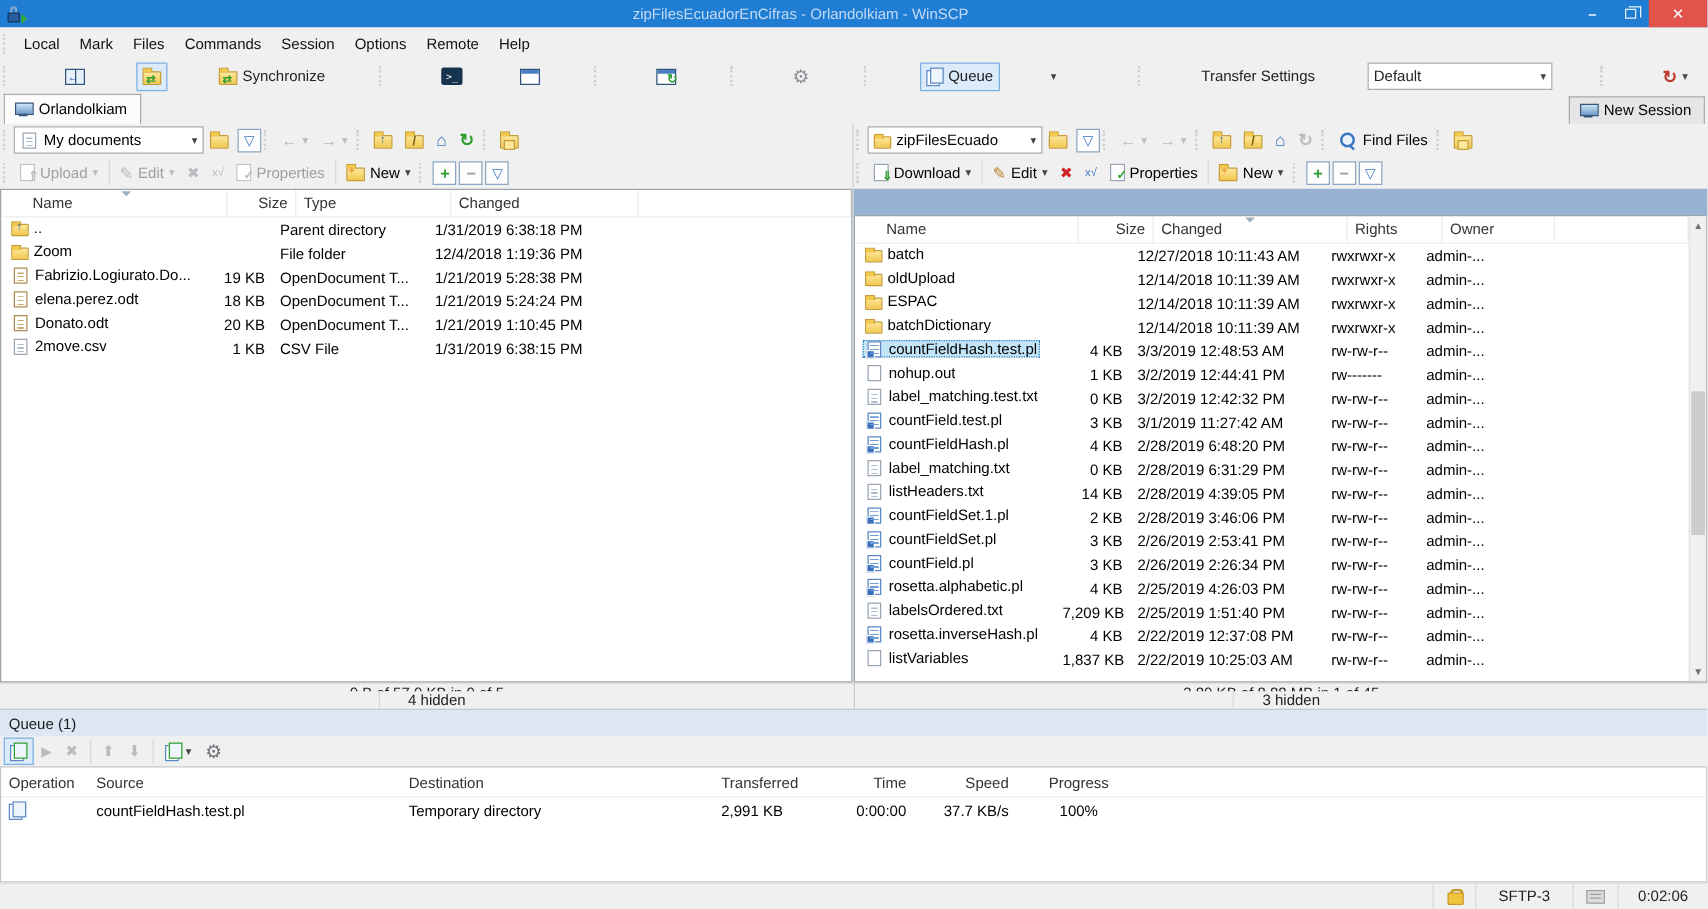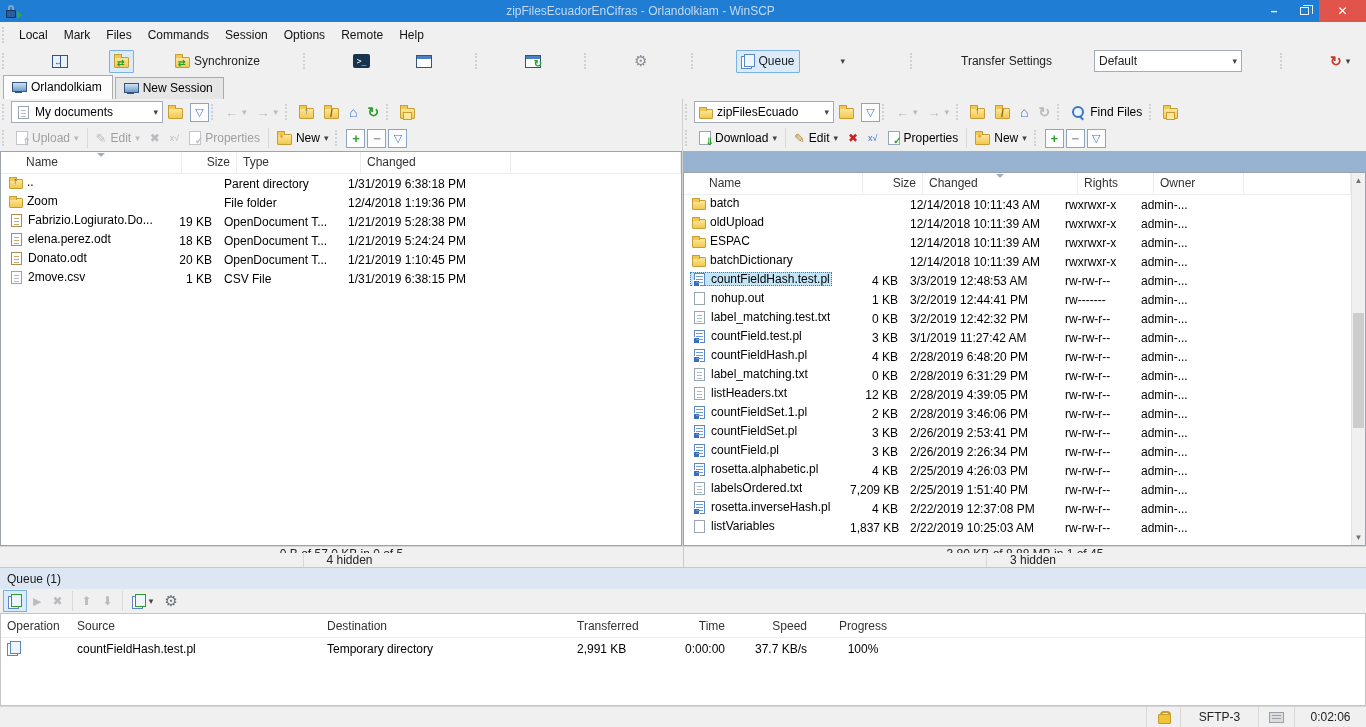--- a/index.html
+++ b/index.html
@@ -92,21 +92,21 @@
   .g-up::after { content:"⬆"; font-size:12px; color:#b8bcc0; }
   .g-dn::after { content:"⬇"; font-size:12px; color:#b8bcc0; }
   .g-lock { width:13px; height:15px; }
   .g-lock::before { content:""; position:absolute; top:1px; left:3px; width:7px; height:6px; border:2px solid #c79a28; border-bottom:none; border-radius:4px 4px 0 0; }
   .g-lock::after { content:""; position:absolute; bottom:1px; left:1px; width:11px; height:8px; background:#f0c33c; border:1px solid #c79a28; border-radius:1px; }
   .g-srv { width:15px; height:11px; border:1px solid #9aa0a6; background:#dcdcdc; }
   .g-srv::after { content:""; position:absolute; left:2px; top:2px; right:2px; height:1px; background:#9aa0a6; box-shadow:0 3px 0 #9aa0a6; }
   .dis-txt { color:#9f9f9f; }
 
   
-  .tabbar { height:24px; display:flex; align-items:flex-end; padding-left:3px; flex:none; background:#f0f0f0; }
+  .tabbar { height:24px; display:flex; align-items:flex-end; padding-left:3px; flex:none; background:#f0f0f0;justify-content:space-between; }
   .tab { display:flex; align-items:center; gap:5px; font-size:12px; padding:3px 10px 4px 8px; border:1px solid #ababab; border-bottom:none; background:#e6e6e6; margin-right:2px; height:22px; }
   .tab.active { background:#fcfcfc; height:24px; }
 
   
   .panels { flex:1; display:flex; min-height:0; }
   .panel { width:683px; display:flex; flex-direction:column; min-height:0; }
   .panel.left { border-right:1px solid #d0d0d0; }
   .ptool { height:26px; display:flex; align-items:center; font-size:12px; flex:none; }
   .pathbar { height:21px; display:flex; align-items:center; padding:0 6px; font-size:12px; color:#1a1a1a; flex:none; }
   .pathbar.lp { background:#ccdaea; }
@@ -499,21 +499,21 @@
             <span class="hcell r4"><span>Owner</span></span>
             <span class="hcell fill"></span>
           </div>
         <div class="frows" id="right-rows">
             <div class="frow">
               <span class="c r0"><span class="namewrap">
                   <span class="fi fi-folder"></span>
                   <span class="fname">batch</span>
                 </span></span>
               <span class="c r1"></span>
-              <span class="c r2">12/14/2018 10:11:43 AM</span>
+              <span class="c r2">12/27/2018 10:11:43 AM</span>
               <span class="c r3">rwxrwxr-x</span>
               <span class="c r4">admin-...</span>
               <span class="c fill"></span>
             </div>
             <div class="frow">
               <span class="c r0"><span class="namewrap">
                   <span class="fi fi-folder"></span>
                   <span class="fname">oldUpload</span>
                 </span></span>
               <span class="c r1"></span>
@@ -608,21 +608,21 @@
               <span class="c r2">2/28/2019 6:31:29 PM</span>
               <span class="c r3">rw-rw-r--</span>
               <span class="c r4">admin-...</span>
               <span class="c fill"></span>
             </div>
             <div class="frow">
               <span class="c r0"><span class="namewrap">
                   <span class="fi fi-doc fi-lines"></span>
                   <span class="fname">listHeaders.txt</span>
                 </span></span>
-              <span class="c r1">12 KB</span>
+              <span class="c r1">14 KB</span>
               <span class="c r2">2/28/2019 4:39:05 PM</span>
               <span class="c r3">rw-rw-r--</span>
               <span class="c r4">admin-...</span>
               <span class="c fill"></span>
             </div>
             <div class="frow">
               <span class="c r0"><span class="namewrap">
                   <span class="fi fi-doc fi-perl"></span>
                   <span class="fname">countFieldSet.1.pl</span>
                 </span></span>

